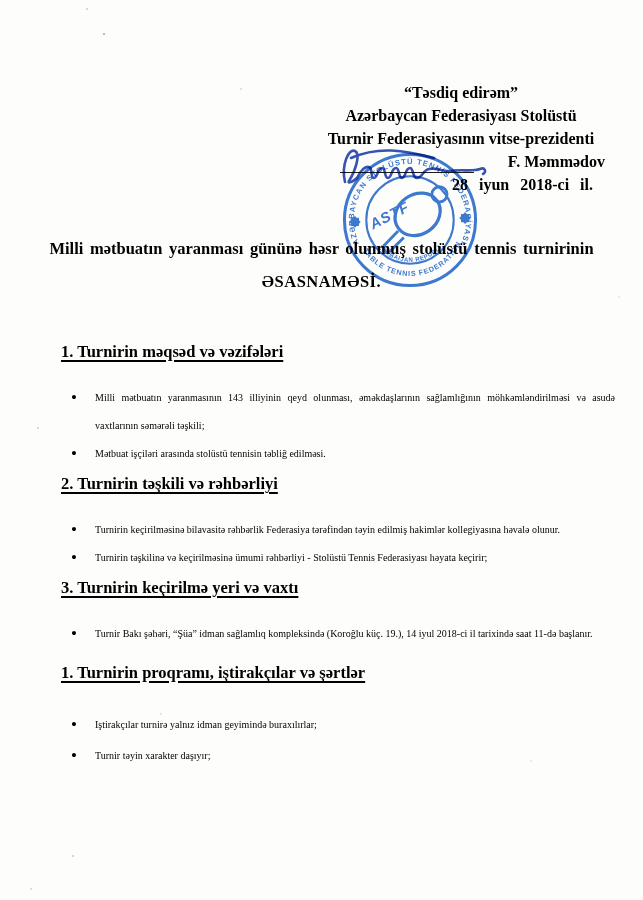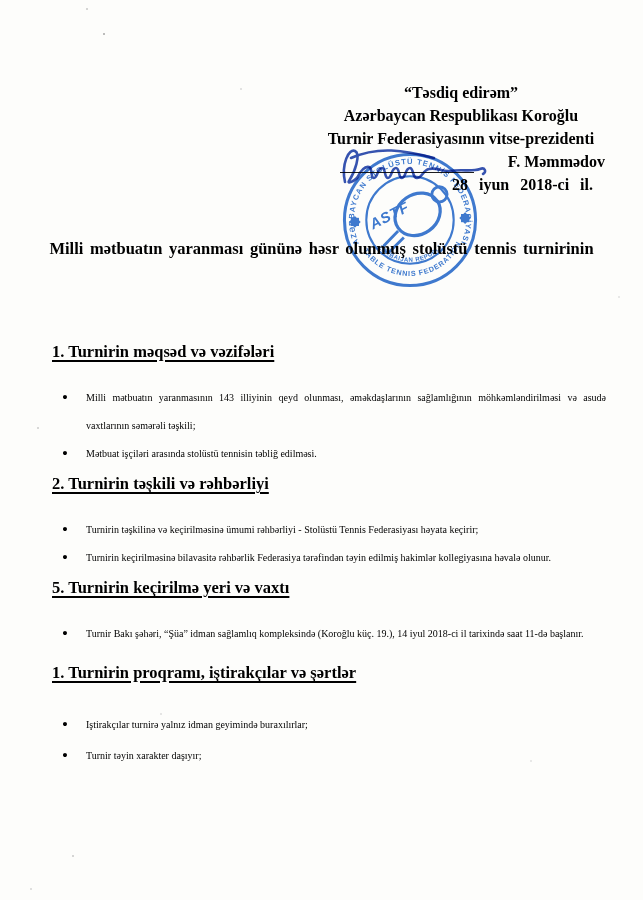--- a/index.html
+++ b/index.html
@@ -19,21 +19,21 @@
     z-index:1;
   }
   .sig-row{display:flex;justify-content:flex-end;align-items:flex-end;padding-right:8px;height:23px;gap:20px;}
   .sig-line{width:134px;border-bottom:1.6px solid #1d1d1f;height:16px;margin-right:14px;}
   .date-row{text-align:right;padding-right:20px;word-spacing:7px;}
   
   .title{position:absolute;top:239px;left:0;right:0;text-align:center;font-weight:bold;font-size:16.5px;z-index:1;}
   .title .t1{word-spacing:2.5px;}
   .title .t2{margin-top:13px;letter-spacing:.5px;}
   
-  .content{position:absolute;top:336px;left:52px;width:554px;z-index:1;}
+  .content{position:absolute;top:336px;left:61px;width:554px;z-index:1;}
   .sec-heading{
     font-weight:bold;font-size:16.5px;line-height:20px;
     text-decoration:underline;text-underline-offset:3px;text-decoration-thickness:1.5px;
     margin:6px 0 22px 0;
   }
   .sec-4 .sec-heading{margin-top:15px;margin-bottom:28px;}
   ul.items{list-style:none;margin:0 0 6px 0;padding:0;}
   ul.items li{
     position:relative;padding-left:34px;
     font-size:10px;line-height:28px;text-align:justify;
@@ -65,21 +65,21 @@
 </style>
 </head>
 <body>
 
 <div class="page">
 
   <div class="speck"></div>
 
   <div class="approval">
     <div>“Təsdiq edirəm”</div>
-    <div>Azərbaycan Respublikası Koroğlu</div>
+    <div>Azərbaycan Federasiyası Stolüstü</div>
     <div>Turnir Federasiyasının vitse-prezidenti</div>
     <div class="sig-row">
       <span class="sig-line"></span>
       <span>F. Məmmədov</span>
     </div>
     <div class="date-row">28 iyun 2018-ci il.</div>
   </div>
 
   <svg class="stamp" viewBox="-80 -80 160 160" xmlns="http://www.w3.org/2000/svg">
     <defs>
@@ -125,42 +125,43 @@
       <path d="M 9 41 C 5 23 13 7 19 10 C 25 13 19 31 13 40 C 11 43 17 41 21 37"></path>
       <path d="M 15 17 C 42 5 68 9 98 17"></path>
       <path d="M 21 37 C 25 29 29 25 33 26 C 37 27 34 37 38 37 C 42 37 41 27 46 27 C 50 27 48 37 52 37
                C 56 37 55 27 60 27 C 64 27 62 37 66 37 C 70 37 69 27 74 27 C 78 27 76 37 81 37
                C 86 37 87 29 93 28 C 101 26 106 31 114 30 C 126 28 136 31 144 28 C 149 26 151 31 147 33"></path>
     </g>
   </svg>
 
   <div class="title">
     <div class="t1">Milli mətbuatın yaranması gününə həsr olunmuş stolüstü tennis turnirinin</div>
+    <div class="t2">ƏSASNAMƏSİ.</div>
   </div>
 
   <div class="content">
 
     <div class="section sec-1">
       <div class="sec-heading">1. Turnirin məqsəd və vəzifələri</div>
       <ul class="items">
         <li>Milli mətbuatın yaranmasının 143 illiyinin qeyd olunması, əməkdaşlarının sağlamlığının möhkəmləndirilməsi və asudə vaxtlarının səmərəli təşkili;</li>
         <li>Mətbuat işçiləri arasında stolüstü tennisin təbliğ edilməsi.</li>
       </ul>
     </div>
 
     <div class="section sec-2">
       <div class="sec-heading">2. Turnirin təşkili və rəhbərliyi</div>
       <ul class="items">
+        <li>Turnirin keçirilməsinə bilavasitə rəhbərlik Federasiya tərəfindən təyin edilmiş hakimlər kollegiyasına həvalə olunur.</li>
         <li>Turnirin təşkilinə və keçirilməsinə ümumi rəhbərliyi - Stolüstü Tennis Federasiyası həyata keçirir;</li>
-        <li>Turnirin keçirilməsinə bilavasitə rəhbərlik Federasiya tərəfindən təyin edilmiş hakimlər kollegiyasına həvalə olunur.</li>
       </ul>
     </div>
 
     <div class="section sec-3">
-      <div class="sec-heading">5. Turnirin keçirilmə yeri və vaxtı</div>
+      <div class="sec-heading">3. Turnirin keçirilmə yeri və vaxtı</div>
       <ul class="items">
         <li>Turnir Bakı şəhəri, “Şüa” idman sağlamlıq kompleksində (Koroğlu küç. 19.), 14 iyul 2018-ci il tarixində saat 11-də başlanır.</li>
       </ul>
     </div>
 
     <div class="section sec-4">
       <div class="sec-heading">1. Turnirin proqramı, iştirakçılar və şərtlər</div>
       <ul class="items">
         <li>Iştirakçılar turnirə yalnız idman geyimində buraxılırlar;</li>
         <li>Turnir təyin xarakter daşıyır;</li>

